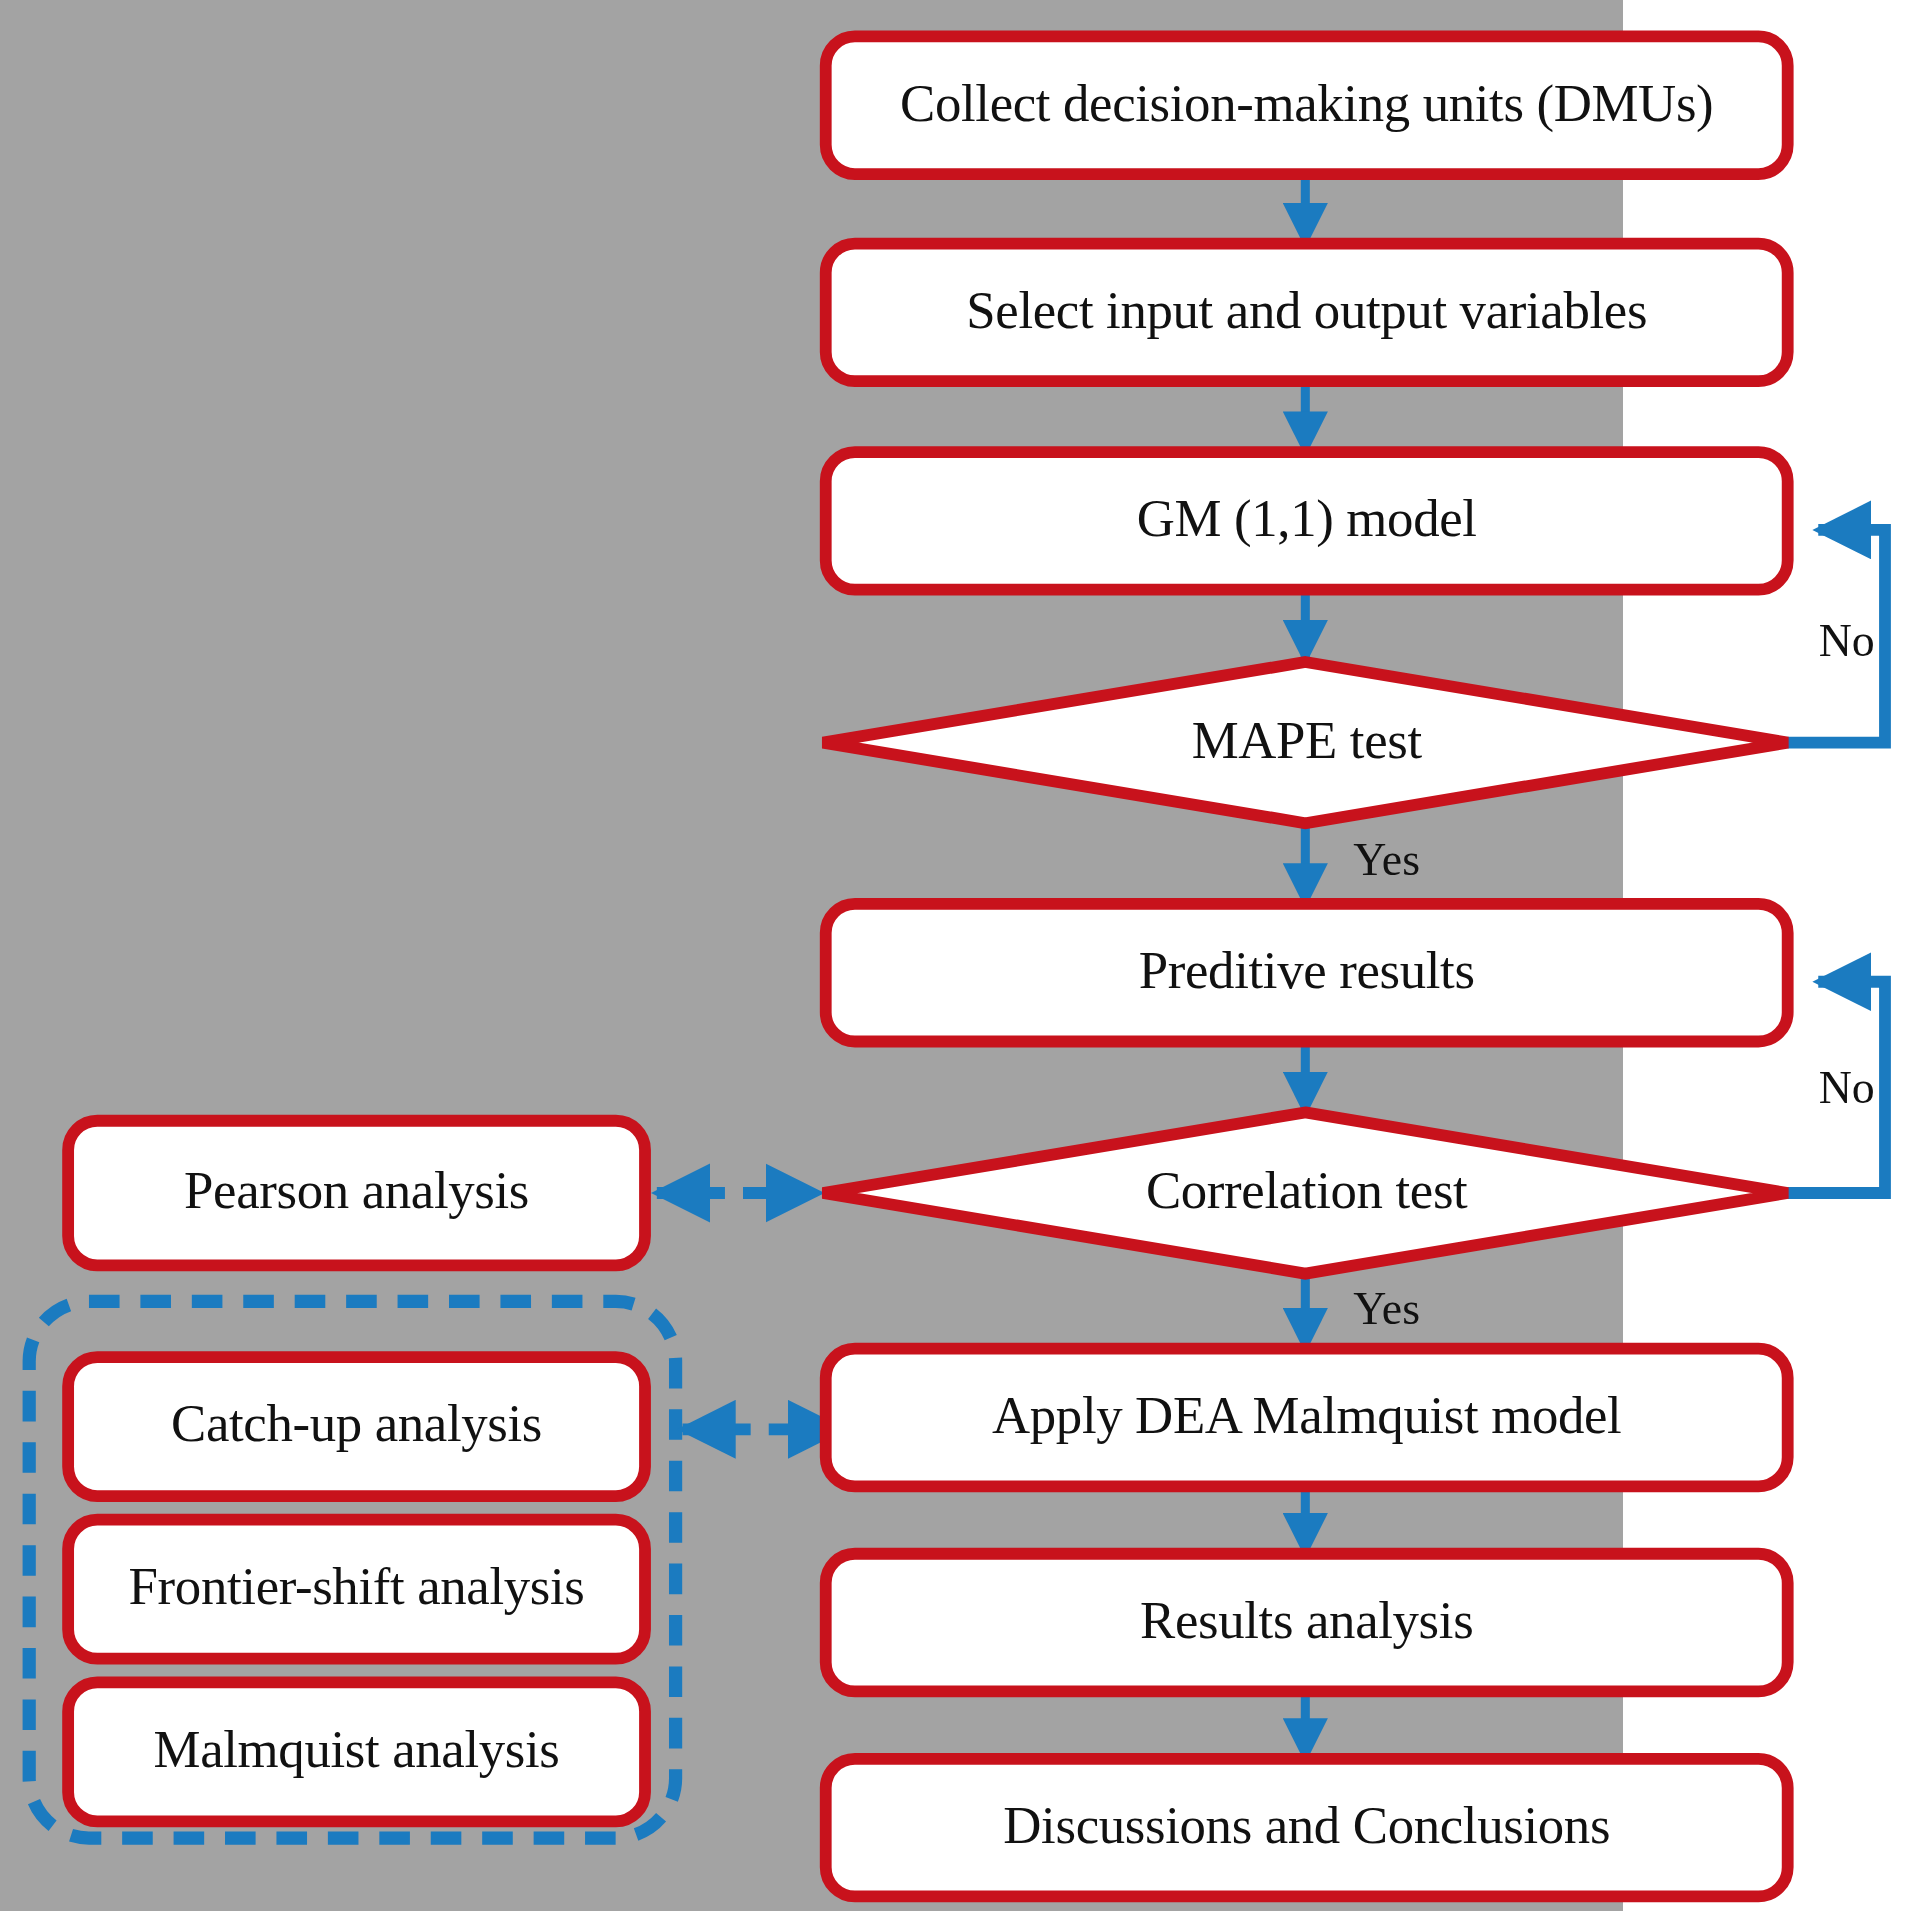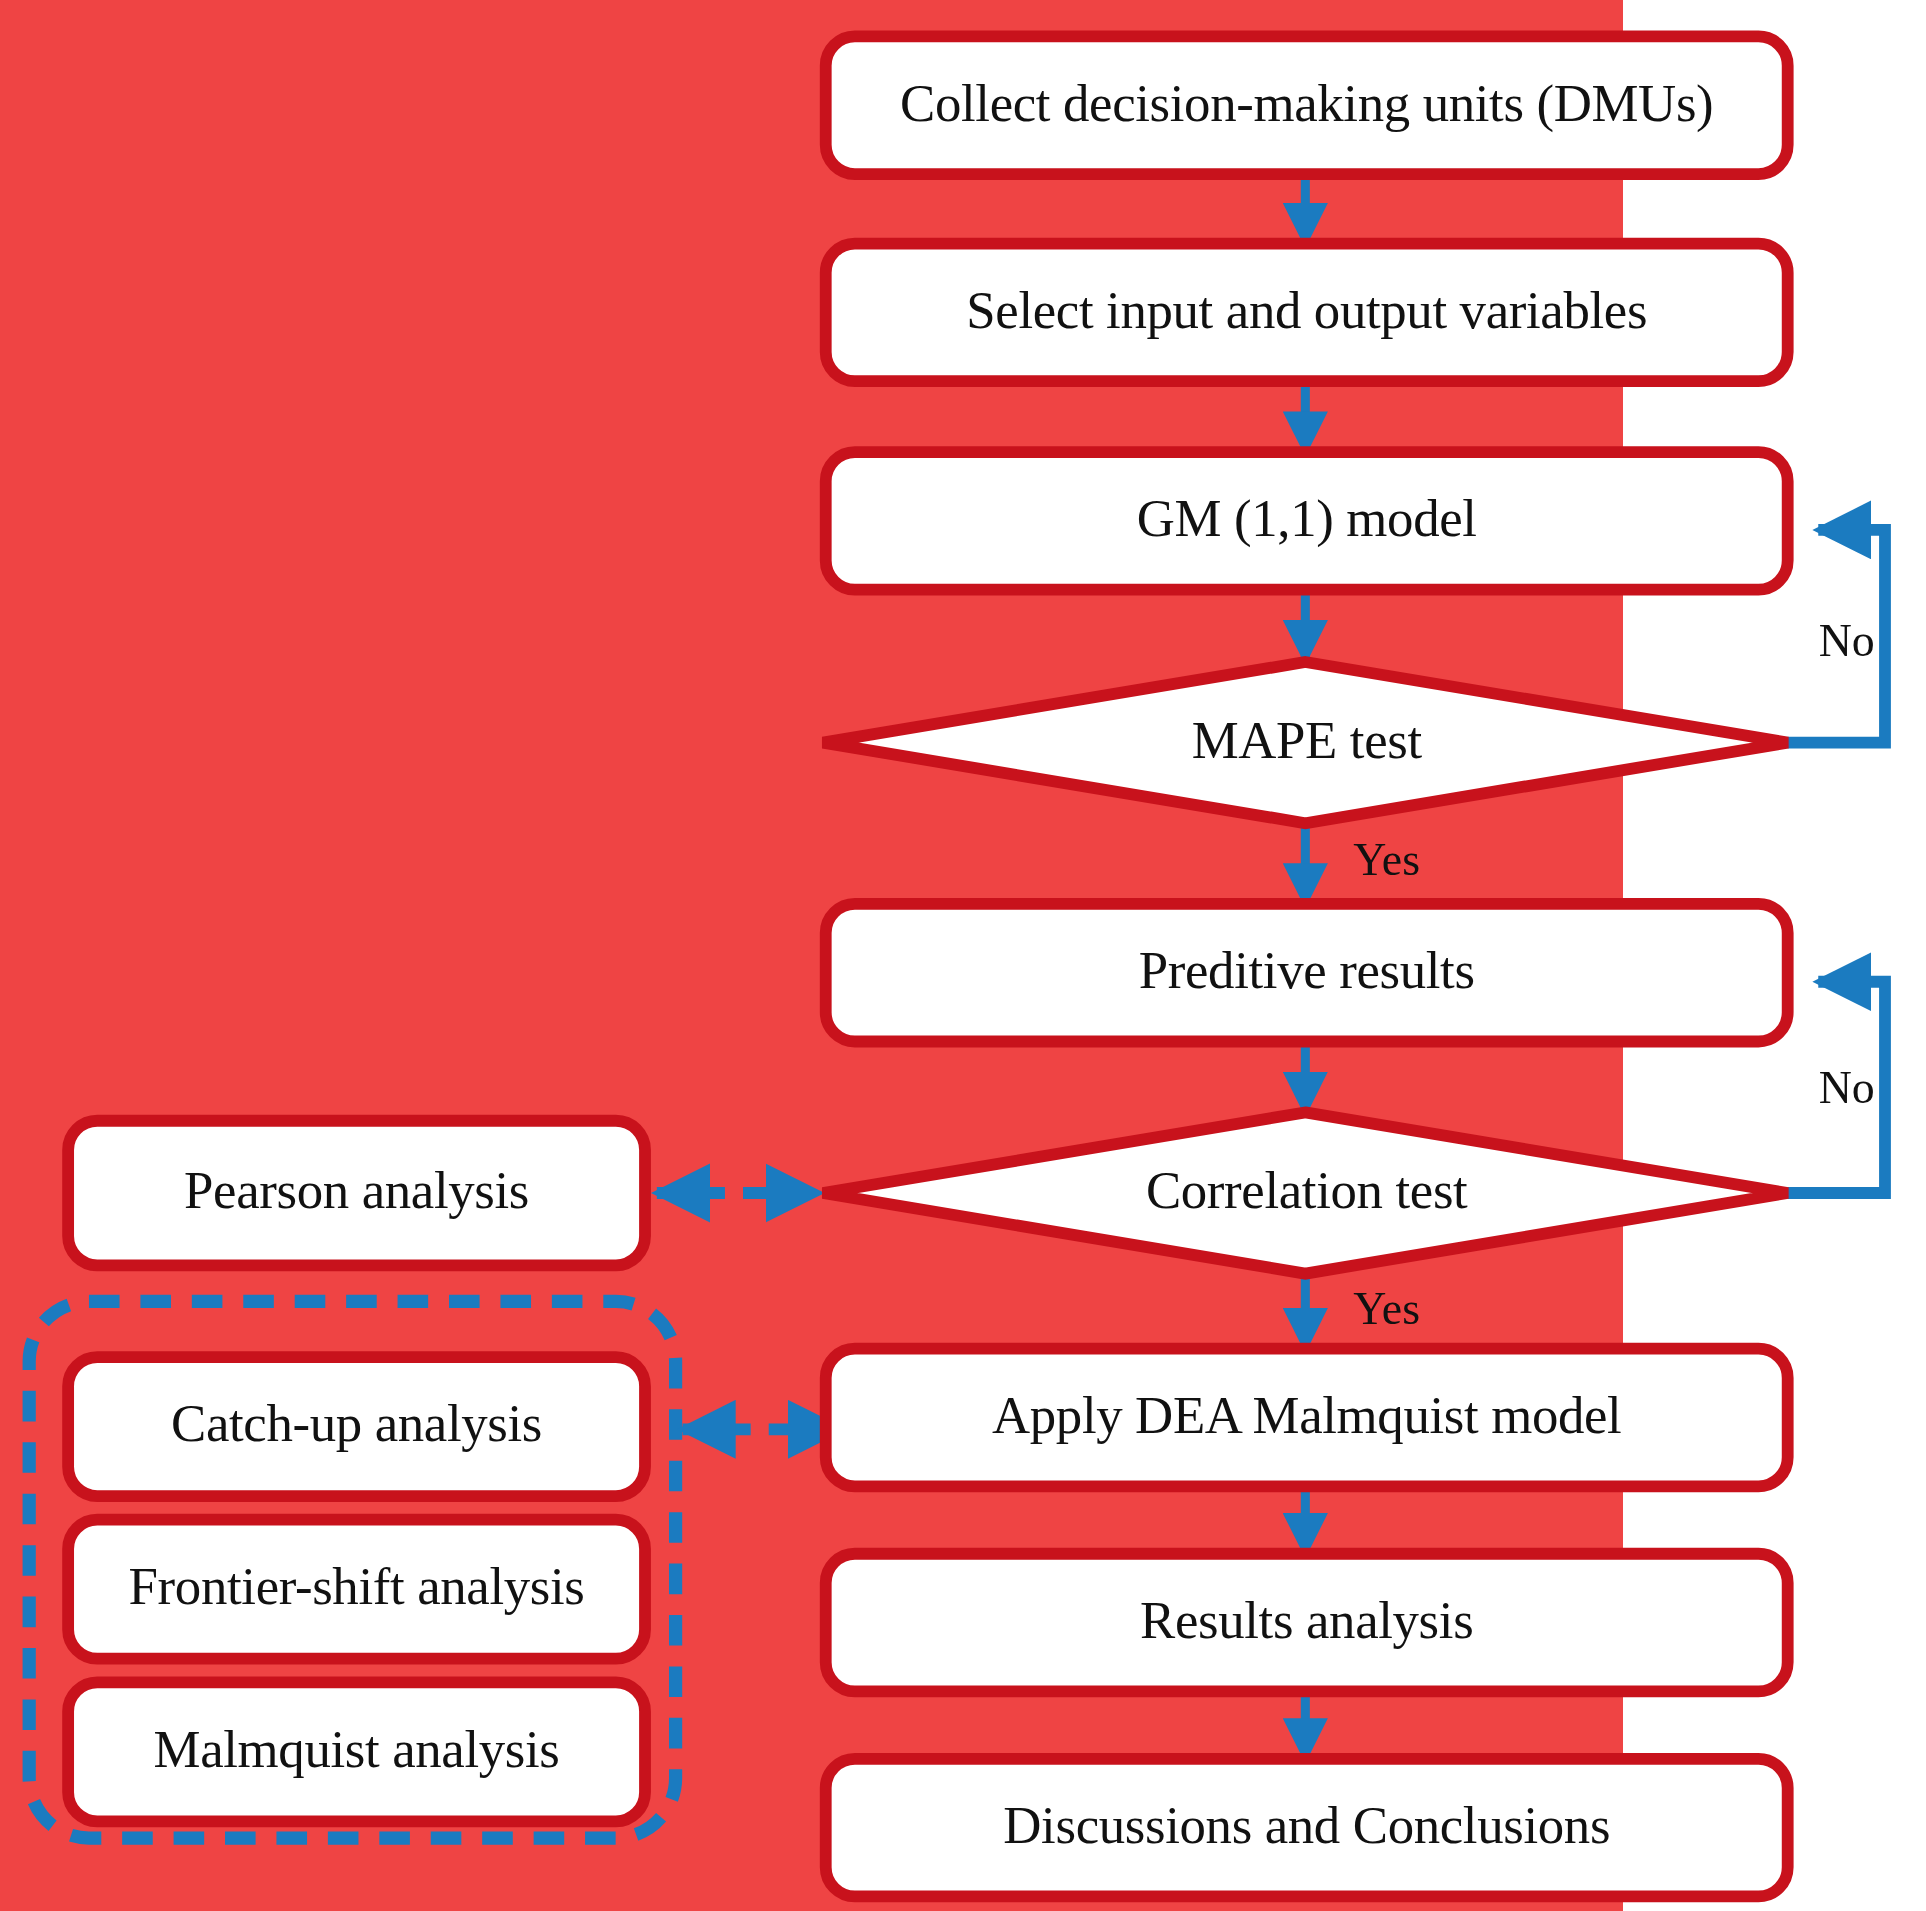--- a/index.html
+++ b/index.html
@@ -10,21 +10,21 @@
   body {
     width: 1926px;
     height: 1912px;
     font-family: "Liberation Serif", "DejaVu Serif", serif;
     overflow: hidden;
   }
   #flow-root {
     position: relative;
     width: 1623px;
     height: 1912px;
-    background: #ef4444;
+    background: #a3a3a3;
   }
   #flow-svg {
     position: absolute;
     top: 0;
     left: 0;
     width: 1926px;
     height: 1912px;
     display: block;
   }
   .node-label {

